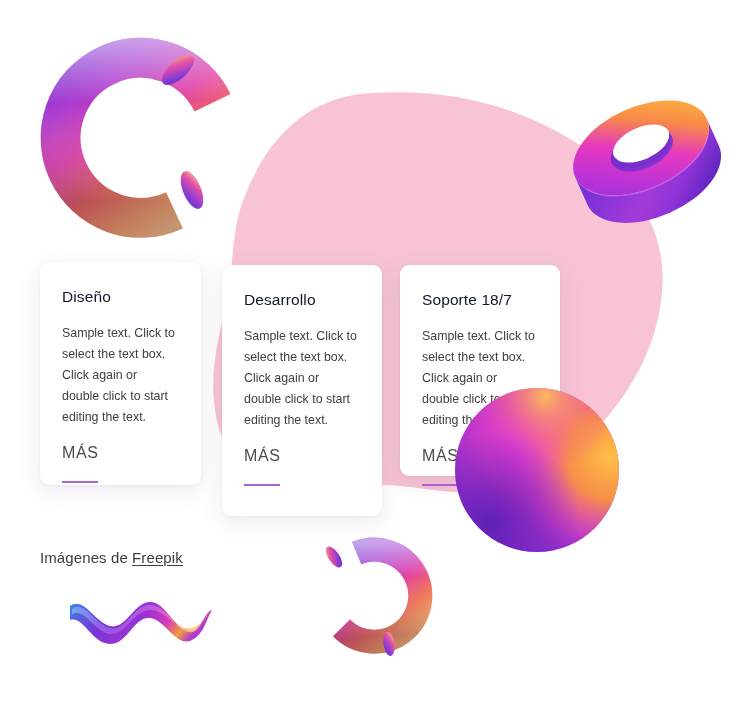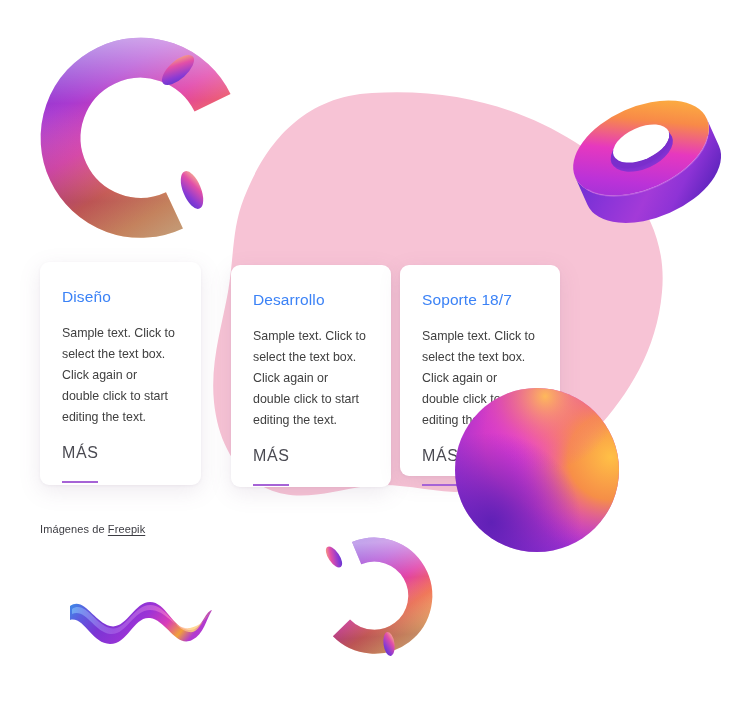--- a/index.html
+++ b/index.html
@@ -41,27 +41,27 @@
 
   .card {
     position:absolute;
     background:#ffffff;
     border-radius:9px;
     box-shadow:0 6px 22px rgba(120,90,130,0.13), 0 1px 3px rgba(120,90,130,0.07);
     padding:26px 24px 20px 22px;
   }
 
   #card-0 { left:40px;  top:262px; width:161px; height:223px; }
-  #card-1 { left:222px; top:265px; width:160px; height:222px;margin-left:9px; }
+  #card-1 { left:222px; top:265px; width:160px; height:251px; }
   #card-2 { left:400px; top:265px; width:160px; height:211px; }
 
   .card-title {
     font-size:15.5px;
     font-weight:400;
-    color:#3b82f6;
+    color:#0f172a;
     letter-spacing:0.1px;
     margin-bottom:17px;
     white-space:nowrap;
   }
 
   .card-body {
     font-size:12.4px;
     line-height:21px;
     color:#404040;
     font-weight:400;
@@ -76,23 +76,23 @@
     text-decoration:none;
     padding-bottom:19px;
     border-bottom:2.4px solid #a663d6;
     cursor:pointer;
   }
 
   
   #credit {
     position:absolute;
     left:40px;
-    top:523px;
+    top:549px;
     z-index:5;
-    font-size:11px;
+    font-size:15px;
     color:#3c3c42;
     letter-spacing:0.1px;
     white-space:nowrap;
   }
   #credit .credit-link {
     color:#3c3c42;
     text-decoration:underline;
     text-underline-offset:2px;
     cursor:pointer;
   }

